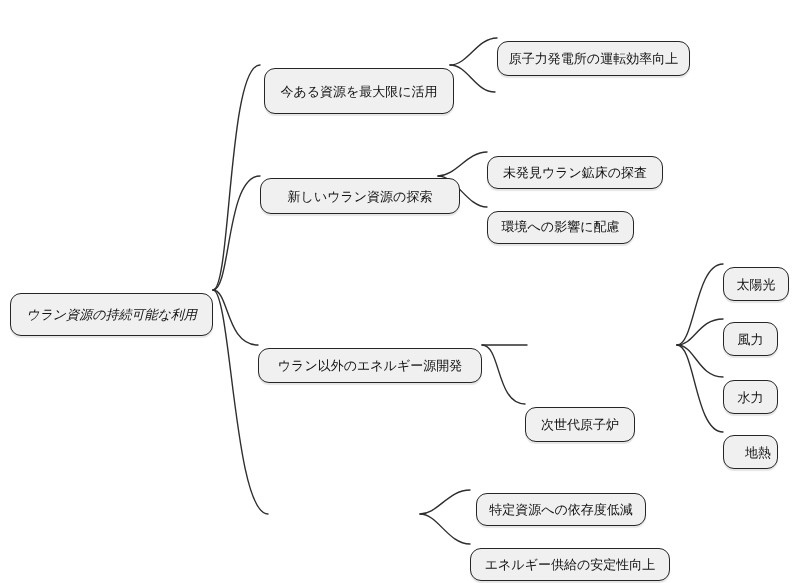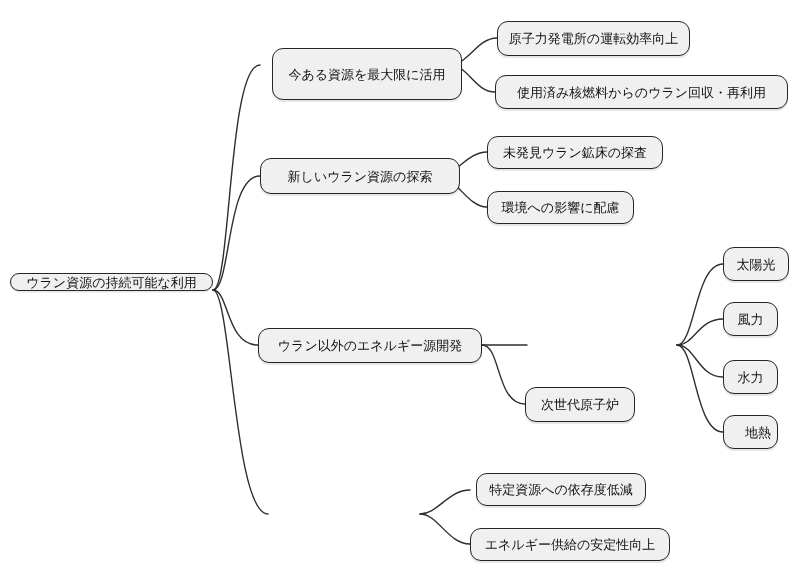--- a/index.html
+++ b/index.html
@@ -40,20 +40,21 @@
     justify-content: center;
     background: var(--node-fill);
     border: 1.7px solid var(--node-border);
     border-radius: 11px;
     color: var(--text);
     font-size: 13px;
     line-height: 1;
     white-space: nowrap;
     box-shadow: 0 1.5px 1px rgba(0,0,0,0.10);
     z-index: 2;
+    margin-top: 20px;
   }
 </style>
 </head>
 <body>
 
 <div class="canvas">
 
   <svg class="edges" viewBox="0 0 796 583" xmlns="http://www.w3.org/2000/svg">
     <path d="M213,290 C231,290 228,65 260,65"></path>
     <path d="M213,290 C231,290 226,176 260,176"></path>
@@ -66,29 +67,28 @@
     <path d="M482,345 C497,345 512,345 527,345"></path>
     <path d="M482,345 C501,345 496,404 525,404"></path>
     <path d="M677,345 C695,345 695,264 723,264"></path>
     <path d="M677,345 C695,345 698,319 723,319"></path>
     <path d="M677,345 C695,345 698,377 723,377"></path>
     <path d="M677,345 C695,345 695,432 723,432"></path>
     <path d="M420,514 C438,514 448,490 470,490"></path>
     <path d="M420,514 C438,514 448,544 470,544"></path>
   </svg>
 
-  <div class="node" style="left:10px; top:273px; width:203px; height:18px;">ウラン資源の持続可能な利用</div>
+  <div class="node" style="left:10px; top:273px; width:203px; height:43px;font-style:italic;">ウラン資源の持続可能な利用</div>
 
-  <div class="node" style="left:272px; top:48px; width:190px; height:52px;">今ある資源を最大限に活用</div>
+  <div class="node" style="left:264px; top:48px; width:190px; height:46px;">今ある資源を最大限に活用</div>
   <div class="node" style="left:497px; top:21px; width:193px; height:35px;">原子力発電所の運転効率向上</div>
-  <div class="node" style="left:495px; top:75px; width:293px; height:34px;">使用済み核燃料からのウラン回収・再利用</div>
 
   <div class="node" style="left:260px; top:158px; width:200px; height:36px;">新しいウラン資源の探索</div>
   <div class="node" style="left:487px; top:136px; width:176px; height:33px;">未発見ウラン鉱床の探査</div>
-  <div class="node" style="left:487px; top:191px; width:147px; height:33px;">環境への影響に配慮</div>
+  <div class="node" style="left:487px; top:191px; width:147px; height:33px;font-family:Liberation Mono, monospace;">環境への影響に配慮</div>
 
   <div class="node" style="left:258px; top:328px; width:224px; height:35px;">ウラン以外のエネルギー源開発</div>
   <div class="node" style="left:723px; top:247px; width:66px; height:34px;">太陽光</div>
   <div class="node" style="left:723px; top:302px; width:55px; height:34px;">風力</div>
   <div class="node" style="left:723px; top:360px; width:55px; height:34px;">水力</div>
   <div class="node" style="left:723px; top:415px; width:55px; height:34px;padding-left:15px;">地熱</div>
   <div class="node" style="left:525px; top:387px; width:110px; height:35px;">次世代原子炉</div>
 
   <div class="node" style="left:476px; top:473px; width:170px; height:33px;">特定資源への依存度低減</div>
   <div class="node" style="left:470px; top:528px; width:200px; height:33px;">エネルギー供給の安定性向上</div>

